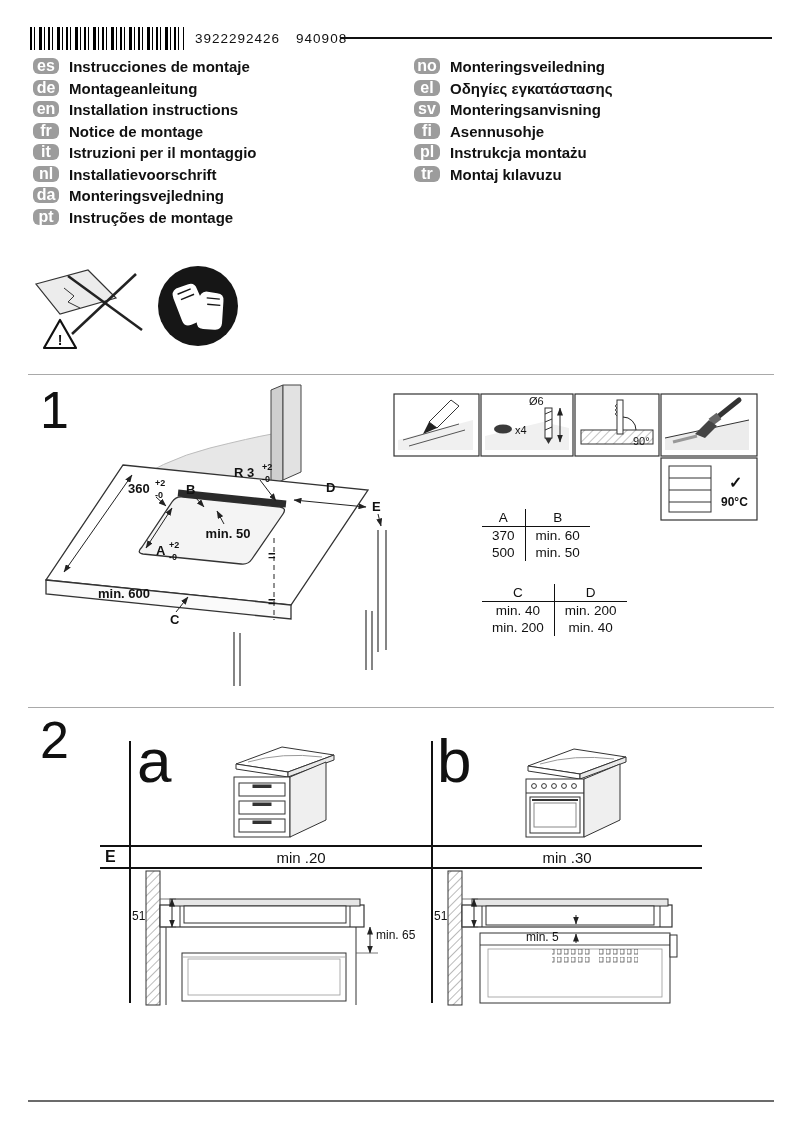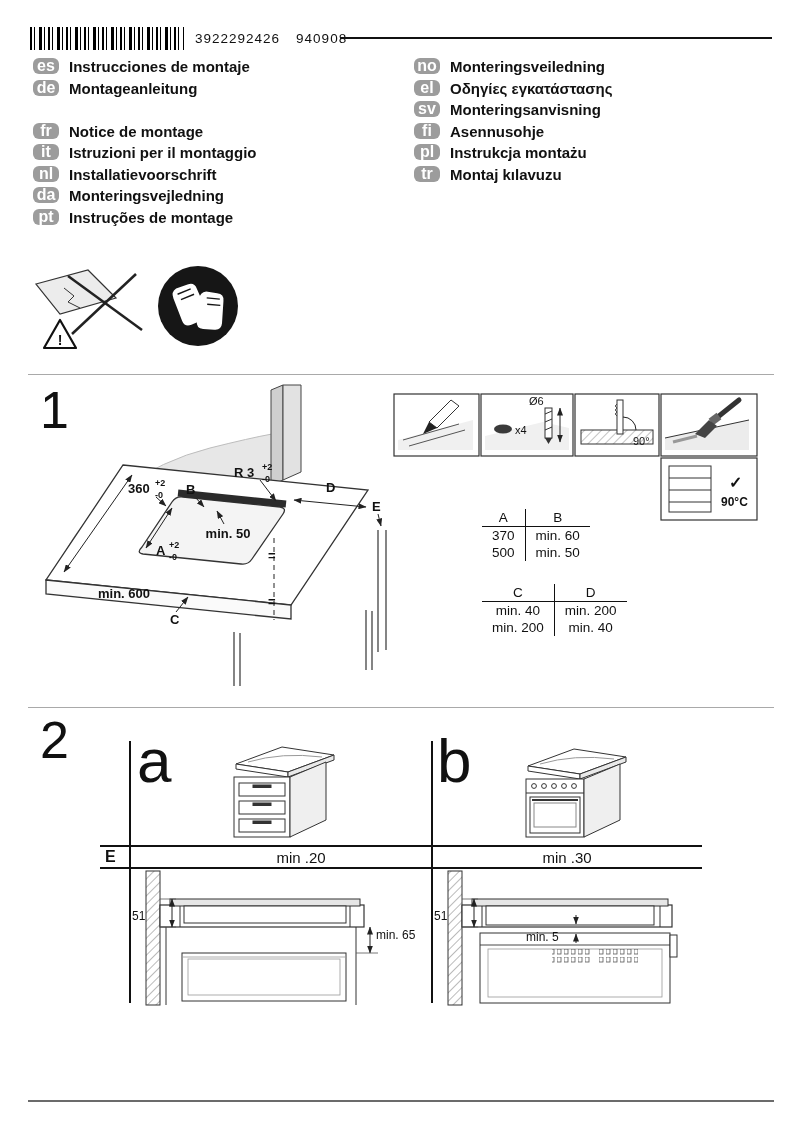--- a/index.html
+++ b/index.html
@@ -43,20 +43,24 @@
   <div class="hline" style="left:340px;top:37px;width:432px;"></div>
 
   <div class="lang-row" style="left:33px;top:57px">
       <span class="lang-badge">es</span>
       <span class="lang-label">Instrucciones de montaje</span>
     </div>
   <div class="lang-row" style="left:33px;top:79px">
       <span class="lang-badge">de</span>
       <span class="lang-label">Montageanleitung</span>
     </div>
+  <div class="lang-row" style="left:33px;top:100px">
+      <span class="lang-badge">en</span>
+      <span class="lang-label">Installation instructions</span>
+    </div>
   <div class="lang-row" style="left:33px;top:122px">
       <span class="lang-badge">fr</span>
       <span class="lang-label">Notice de montage</span>
     </div>
   <div class="lang-row" style="left:33px;top:143px">
       <span class="lang-badge">it</span>
       <span class="lang-label">Istruzioni per il montaggio</span>
     </div>
   <div class="lang-row" style="left:33px;top:165px">
       <span class="lang-badge">nl</span>

